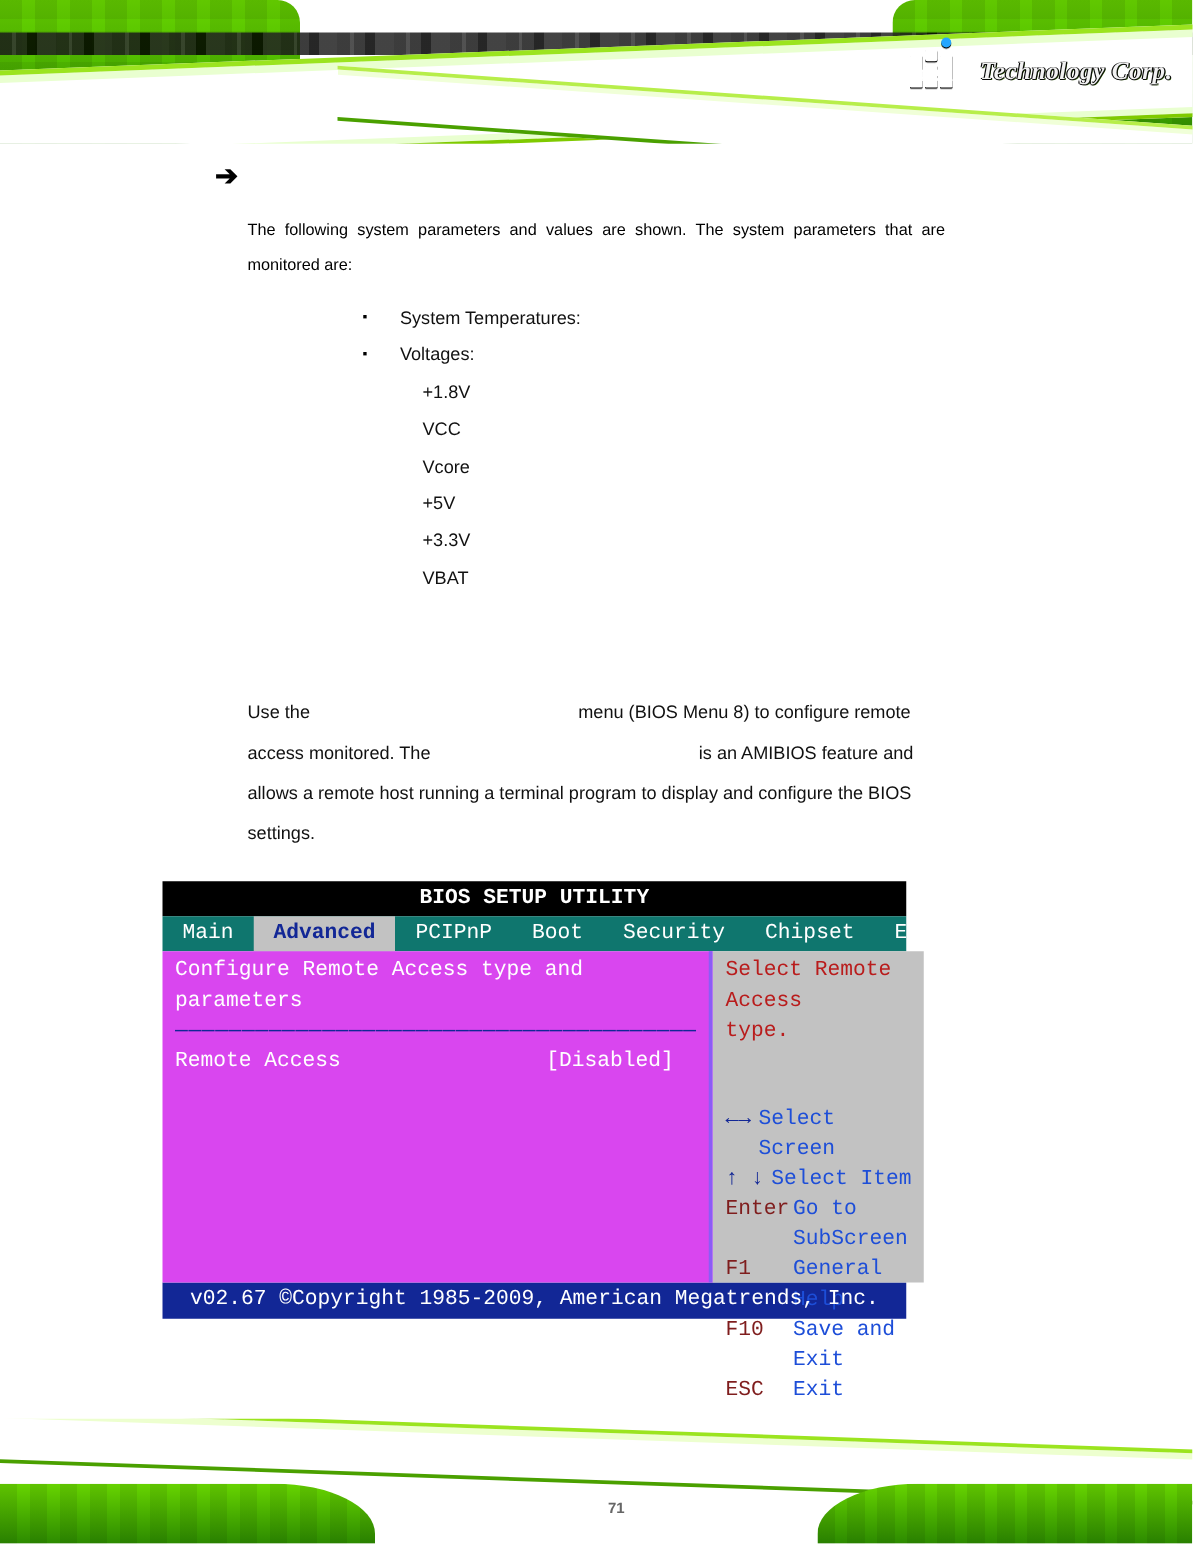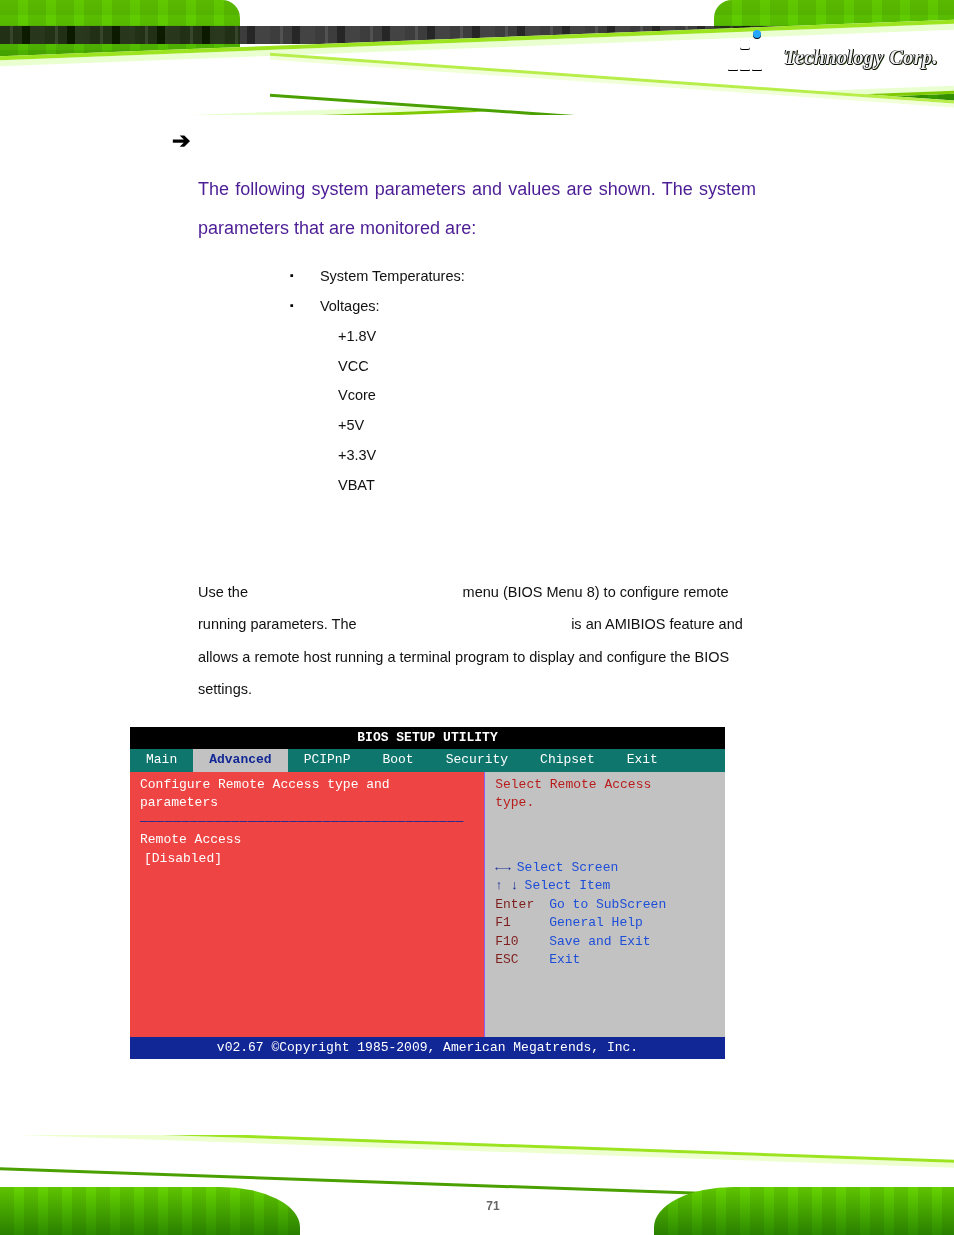--- a/index.html
+++ b/index.html
@@ -81,21 +81,21 @@
     margin: 4px 0 10px 172px;
     display:flex; align-items:center; gap:12px;
   }
   .big-arrow {
     font-size:22px; font-weight:900; color:#000;
   }
   .arrow-label { font-size:14px; font-weight:700; color:#fff; }
 
   .para {
     margin: 16px 198px 0 198px;
-    font-size:18px; line-height:2.18; color:#4c1d95;
+    font-size:13px; line-height:2.18; color:#000000;
     text-align:justify;
   }
   ul.sq {
     margin: 14px 0 0 290px; list-style:none; font-size:14.5px; line-height:2.05;
   }
   ul.sq > li::before{content:"▪"; font-size:11px; margin-right:22px; color:#000; position:relative; top:-2px;}
   ul.sub {
     list-style:none; margin-left:48px; font-size:14.5px; line-height:2.05;
   }
 
@@ -111,43 +111,43 @@
     text-align:justify; text-justify:inter-word;
   }
   .para2 .ghost{ color:#ffffff; font-weight:700;}
 
   
   .bios {
     position:relative;
     margin: 22px 120px 0 130px;
     width:595px;
     font-family: "Courier New", monospace;
-    font-size:13px;
+    font-size:17px;
     line-height:1.42;
   }
   .bios .top-black {
     background:#000; color:#fff; text-align:center;
     font-weight:700; padding:2px 6px;
   }
   .bios .menu-bar {
     display:flex; gap:0; background:#0f766e; color:#fff;
   }
   .bios .menu-bar .tab{
     padding:2px 16px; white-space:nowrap;
   }
   .bios .menu-bar .tab.active{
     background:#c2c2c2; color:#122796; font-weight:700;
   }
   .bios .client {
     display:flex; height:265px;
   }
   .bios .pane-left{
-    flex:1 1 auto; background:#ef4444; color:#122796;
+    flex:1 1 auto; background:#d946ef; color:#122796;
     padding:4px 10px; position:relative;
-    border-right:1px solid #8b5cf6;
+    border-right:3px solid #8b5cf6;
   }
   .bios .pane-right{
     width:243px; background:#c2c2c2; color:#122796;
     padding:4px 10px;
   }
   .bios .subhead{
     color:#ffffff;
   }
   .bios .rule{
     color:#122796;
@@ -245,21 +245,21 @@
 
   <div class="sec-num-row">
     <span class="num">5.3.6</span>
     <span class="name">Remote Access Configuration</span>
   </div>
 
   <p class="para2">
     <span>Use  the</span>
     <span class="ghost">Remote Access Configuration</span>
     <span>menu  (BIOS Menu 8)  to  configure  remote</span><br>
-    <span>running  parameters.  The</span>
+    <span>access  monitored.  The</span>
     <span class="ghost">Remote Access Configuration</span>
     <span>is  an  AMIBIOS  feature  and</span><br>
     <span>allows  a  remote  host  running  a  terminal  program  to  display  and  configure  the  BIOS</span><br>
     <span>settings.</span>
   </p>
 
   <div class="bios">
     <div class="top-black">
       <span>BIOS SETUP UTILITY</span>
     </div>

